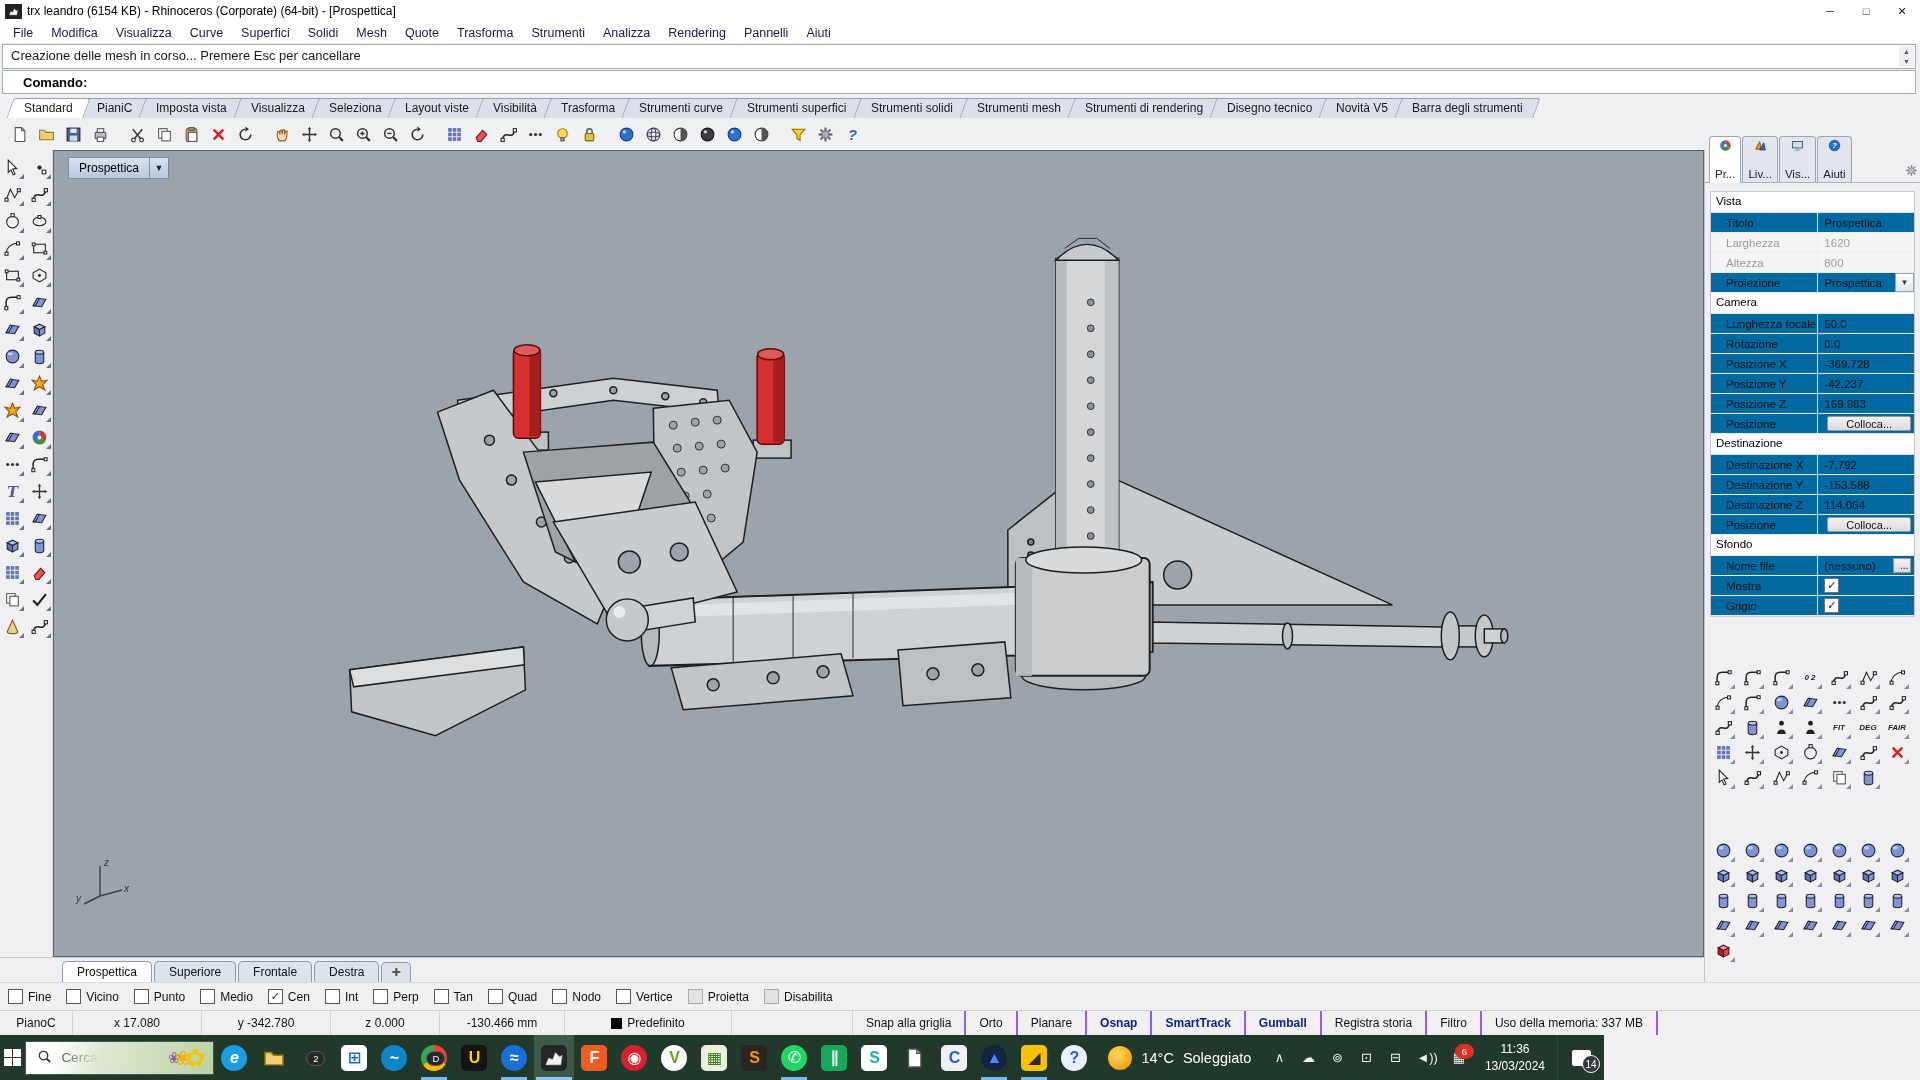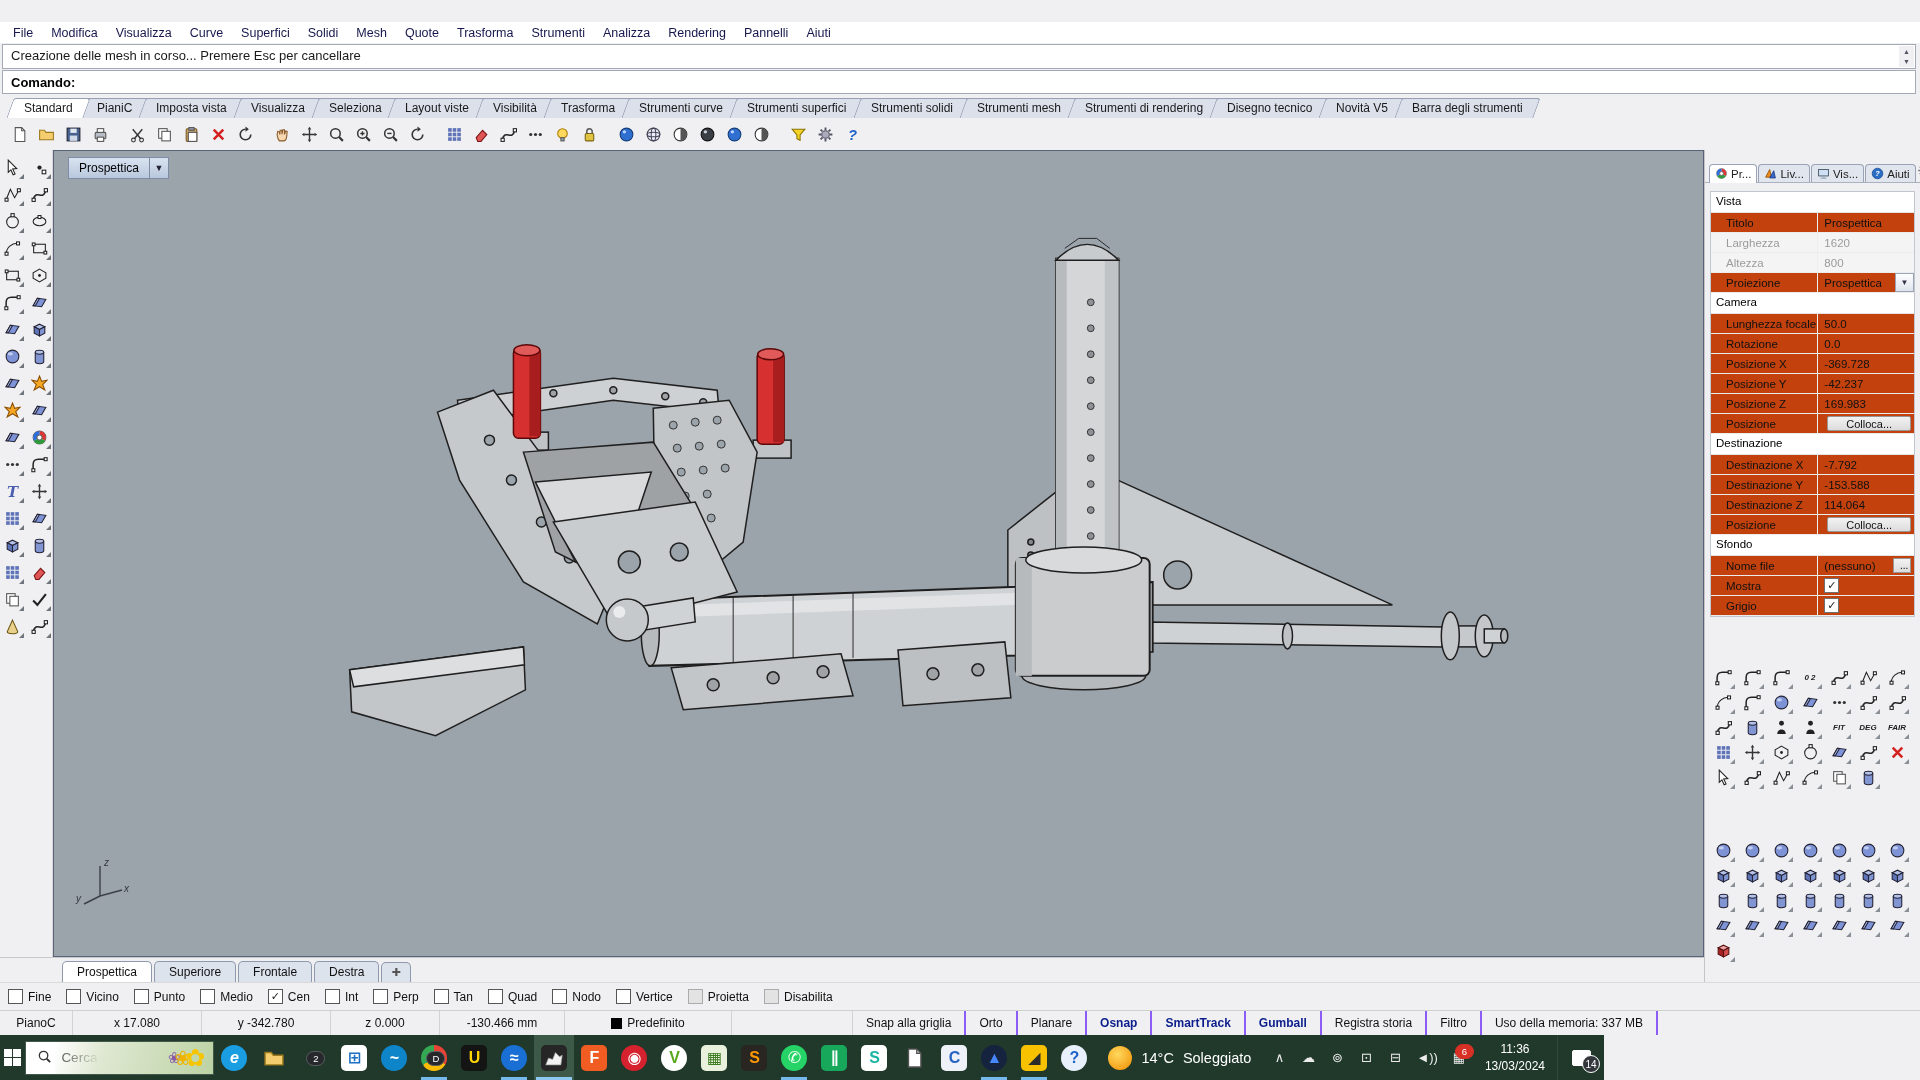--- a/index.html
+++ b/index.html
@@ -14,21 +14,21 @@
   #titlebar .appico svg{width:13px;height:11px;}
   #titlebar .ttext{font-size:12px;color:#000;}
   .winbtns{margin-left:auto;display:flex;height:100%;}
   .winbtn{width:36px;height:100%;display:flex;align-items:center;justify-content:center;font-size:11px;color:#222;}
   
   #menubar{left:0;top:22px;width:1920px;height:21px;background:#fff;display:flex;align-items:center;padding-left:4px;}
   .menu-item{padding:2px 9px;font-size:12.5px;color:#17174d;}
   
   #cmdhist{left:2px;top:44px;width:1914px;height:25px;background:#fff;border:1px solid #a3aab6;padding:3px 8px;font-size:13px;color:#1a1a1a;box-sizing:border-box;}
   .cscroll{position:absolute;right:1px;top:1px;bottom:1px;width:15px;background:#f0f0f2;display:flex;flex-direction:column;justify-content:space-between;align-items:center;font-size:7px;color:#556;padding:2px 0;box-sizing:border-box;}
-  #cmdline{left:2px;top:70px;width:1914px;height:24px;background:#fff;border:1px solid #a3aab6;padding:4px 8px;font-size:13px;color:#000;box-sizing:border-box;font-weight:bold;}
+  #cmdline{left:2px;top:70px;width:1914px;height:24px;background:#fff;border:1px solid #a3aab6;padding:4px 20px;font-size:13px;color:#000;box-sizing:border-box;font-weight:bold;}
   
   #ribbon{left:0;top:97px;width:1920px;height:21px;background:#f0f0f2;display:flex;align-items:flex-end;padding-left:10px;border-bottom:1px solid #c6cdd9;}
   .rtab{position:relative;padding:2px 13px 3px 13px;font-size:12px;background:#dbe0ea;border:1px solid #96a0b4;border-bottom:none;transform:skewX(-20deg);margin-right:-4px;border-radius:3px 3px 0 0;color:#1a1a1a;}
   .rtab>span{display:inline-block;transform:skewX(20deg);}
   .rtab.act{background:#fff;z-index:3;}
   
   #tools{left:0;top:118px;width:1920px;height:32px;background:#f0f0f2;display:flex;align-items:center;padding-left:6px;border-bottom:1px solid #d8d8d8;}
   .tool{width:27px;height:26px;display:flex;align-items:center;justify-content:center;border-radius:2px;}
   .tool.sep{margin-left:10px;}
   
@@ -37,28 +37,28 @@
   .stool::after{content:'';position:absolute;right:0;bottom:0;border-left:5px solid transparent;border-bottom:5px solid #70757c;}
   
   #viewport{left:53px;top:150px;width:1651px;height:807px;background:#9ba3ab;border:1px solid #58637a;box-sizing:border-box;overflow:hidden;}
   #vplabel{position:absolute;left:14px;top:6px;display:flex;z-index:5;}
   #vplabel .lab{padding:3px 10px;background:linear-gradient(#d9e2f0,#b9c8dd);border:1px solid #7e8da6;font-size:12px;color:#000;}
   #vplabel .arr{width:18px;background:linear-gradient(#d9e2f0,#b9c8dd);border:1px solid #7e8da6;border-left:none;display:flex;align-items:center;justify-content:center;font-size:9px;color:#223;}
   #axisgizmo{position:absolute;left:16px;bottom:50px;}
   
   #panel{left:1704px;top:150px;width:216px;height:832px;background:#f0f0f2;border-left:1px solid #c4c4c4;box-sizing:border-box;}
   #ptabs{display:flex;align-items:flex-end;padding:6px 2px 0 4px;height:26px;border-bottom:1px solid #aab2c0;}
-  .ptab{display:flex;align-items:center;gap:3px;padding:2px 5px;font-size:11.5px;background:#e1e6ee;border:1px solid #9aa4b6;border-bottom:none;border-radius:4px 4px 0 0;margin-right:1px;color:#222;}
+  .ptab{display:flex;align-items:center;gap:16px;padding:2px 5px;font-size:11.5px;background:#e1e6ee;border:1px solid #9aa4b6;border-bottom:none;border-radius:4px 4px 0 0;margin-right:1px;color:#222;flex-direction:column;}
   .ptab svg{width:13px;height:13px;}
   .ptab.act{background:#fff;position:relative;top:1px;padding-bottom:3px;}
   .pgear{margin-left:auto;margin-bottom:2px;}
   .pgear svg{width:13px;height:13px;opacity:.75;}
   #ptable{margin:8px 5px 0 5px;background:#fff;border:1px solid #c2c7cf;font-size:11.5px;}
   .psec{padding:3px 5px;height:14px;background:#fff;border-bottom:1px solid #e4e4e4;color:#000;}
-  .prow{display:flex;height:19px;align-items:center;border-bottom:1px solid #ececec;background:#c2410c;}
+  .prow{display:flex;height:19px;align-items:center;border-bottom:1px solid #ececec;background:#0369a1;}
   .plabel{width:45%;padding-left:15px;white-space:nowrap;overflow:hidden;border-right:1px solid #eee;align-self:stretch;display:flex;align-items:center;}
   .pvalue{flex:1;padding-left:6px;display:flex;align-items:center;overflow:hidden;white-space:nowrap;}
   .prow.muted{color:#9b9b9b;background:#f4f4f4;}
   .pbtn{flex:1;height:15px;margin:0 3px;background:linear-gradient(#f2f2f2,#dcdcdc);border:1px solid #979797;font-size:11px;color:#111;font-family:inherit;border-radius:2px;}
   .pellipsis{margin-left:auto;margin-right:3px;width:18px;height:15px;background:linear-gradient(#f2f2f2,#dcdcdc);border:1px solid #979797;font-size:10px;line-height:1;font-family:inherit;}
   .pdrop{margin-left:auto;width:17px;height:17px;border:1px solid #9aa4b6;background:linear-gradient(#fdfdfd,#dfe5ee);display:flex;align-items:center;justify-content:center;font-size:8px;color:#334;}
   .pcheck{width:13px;height:13px;border:1px solid #707070;background:#fff;display:flex;align-items:center;justify-content:center;font-size:11px;color:#222;}
   .pcheck::after{content:'✓';}
   .palette{position:absolute;left:6px;display:grid;grid-template-columns:repeat(7,28px);gap:1px 1px;}
   .palette .stool::after{border-bottom-color:#8a8f96;}
@@ -344,20 +344,33 @@
         <text x="8" y="11.5" font-size="9" font-weight="bold" fill="#fff" text-anchor="middle" font-family="'Liberation Sans',sans-serif">?</text>
       </symbol>
 <symbol id="s-rhino" viewBox="0 0 16 16">
         <path d="M2 13 L4 8 L7 9 L9 4 L12 7 L14 6 L13 13 Z" fill="#f2f2f2" stroke="#999" stroke-width="0.5"></path>
       </symbol>
 </defs>
 </svg>
 
 <div id="app">
 
+  <div id="titlebar" class="abs">
+    <span class="appico">
+        <svg viewBox="0 0 16 16">
+          <use href="#s-rhino"></use>
+        </svg>
+      </span>
+    <span class="ttext">trx leandro (6154 KB) - Rhinoceros (Corporate) (64-bit) - [Prospettica]</span>
+    <span class="winbtns">
+      <span class="winbtn">─</span>
+      <span class="winbtn">□</span>
+      <span class="winbtn">✕</span>
+    </span>
+  </div>
 
   <div id="menubar" class="abs">
 
   <span class="menu-item">File</span>
       <span class="menu-item">Modifica</span>
       <span class="menu-item">Visualizza</span>
       <span class="menu-item">Curve</span>
       <span class="menu-item">Superfici</span>
       <span class="menu-item">Solidi</span>
       <span class="menu-item">Mesh</span>

